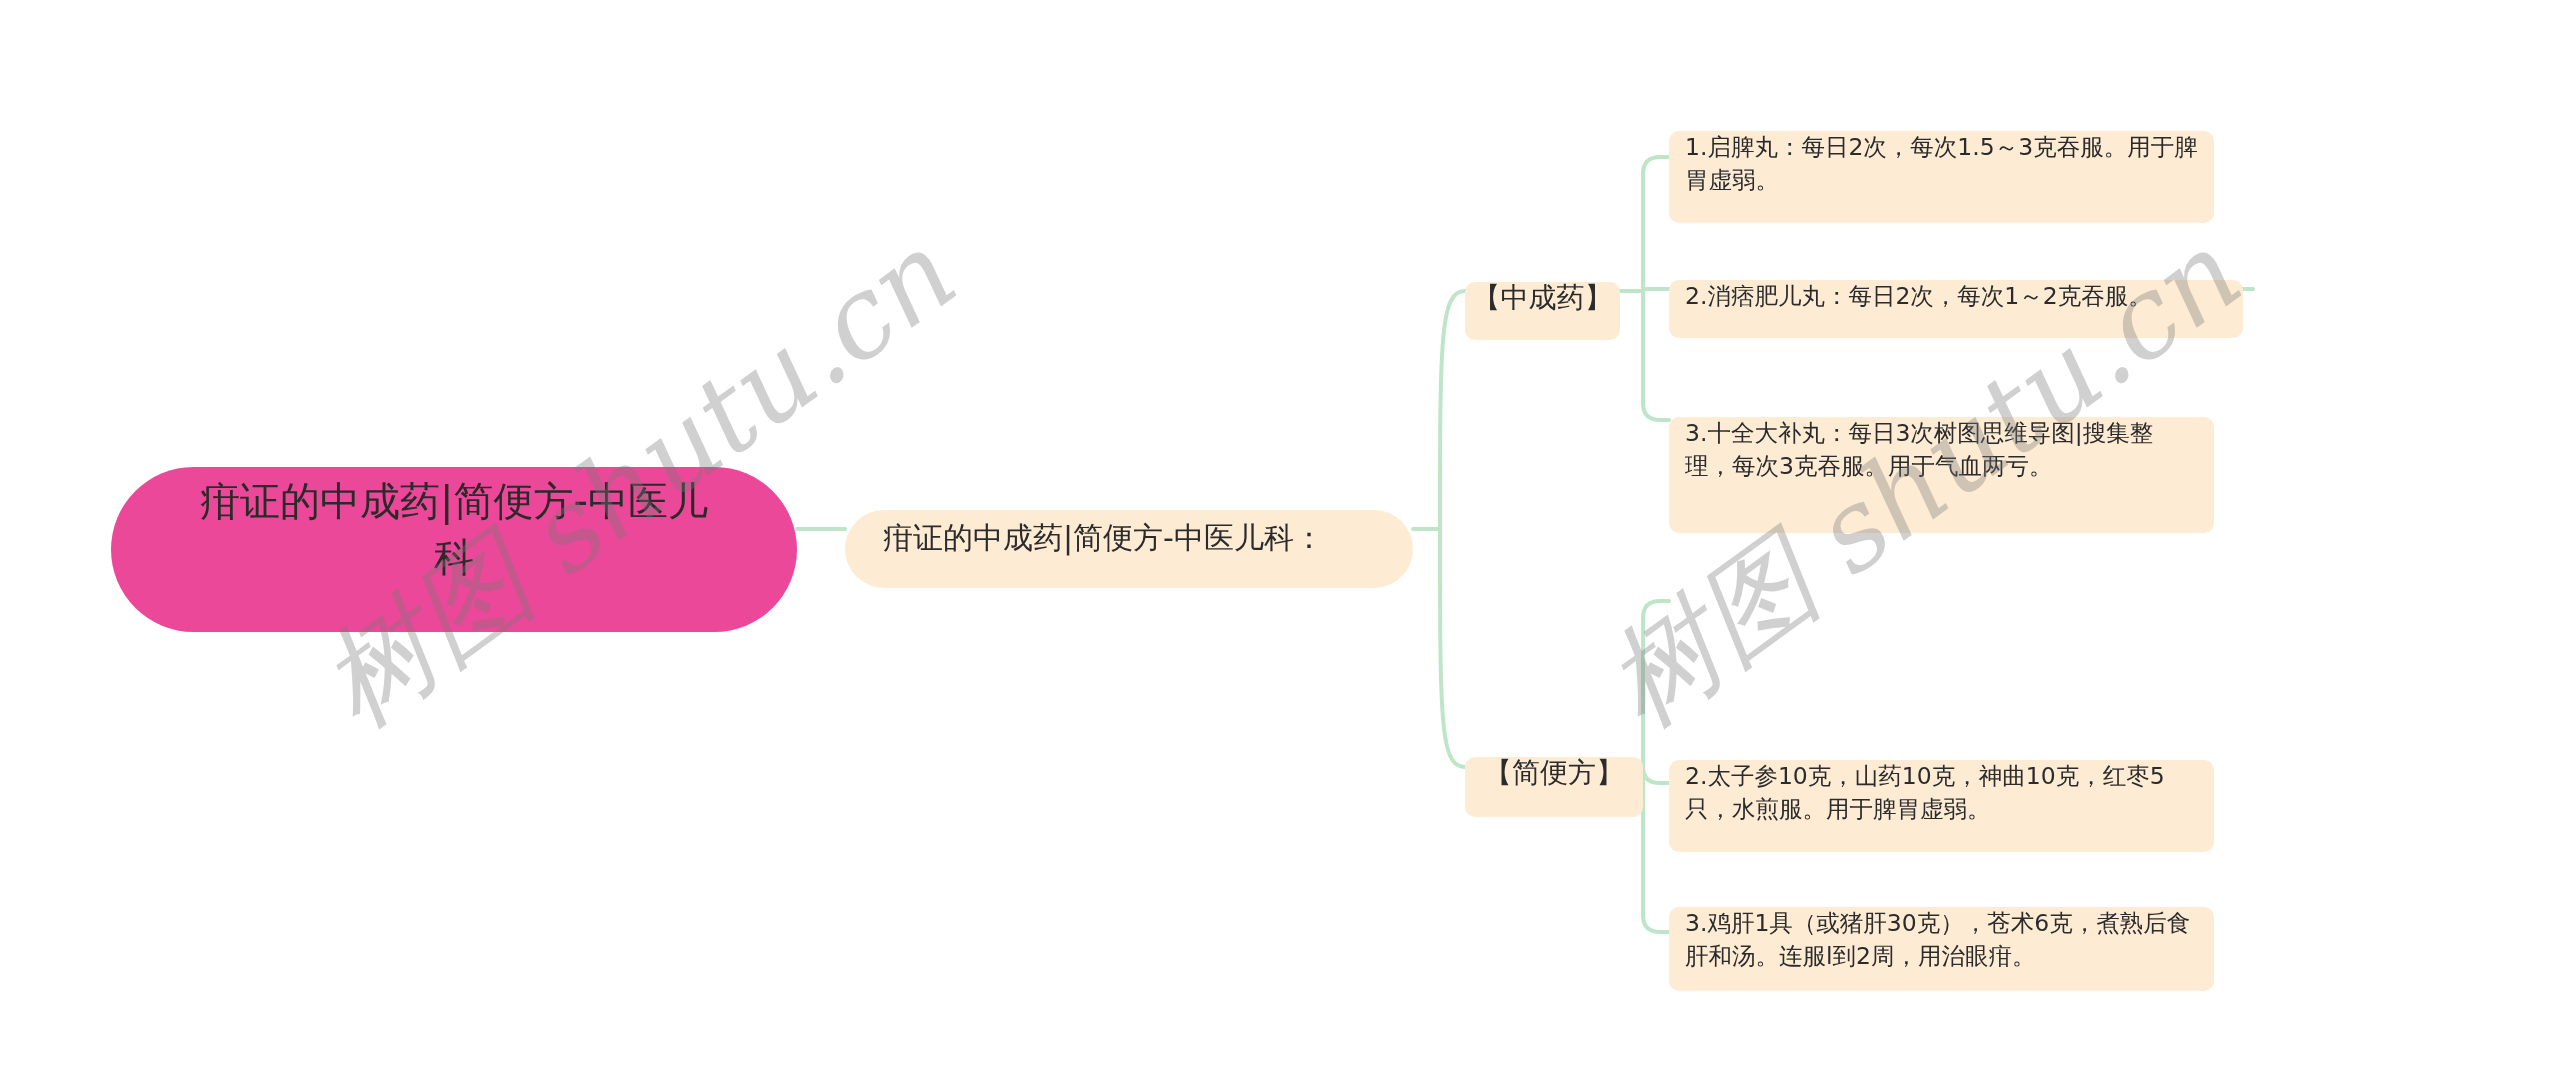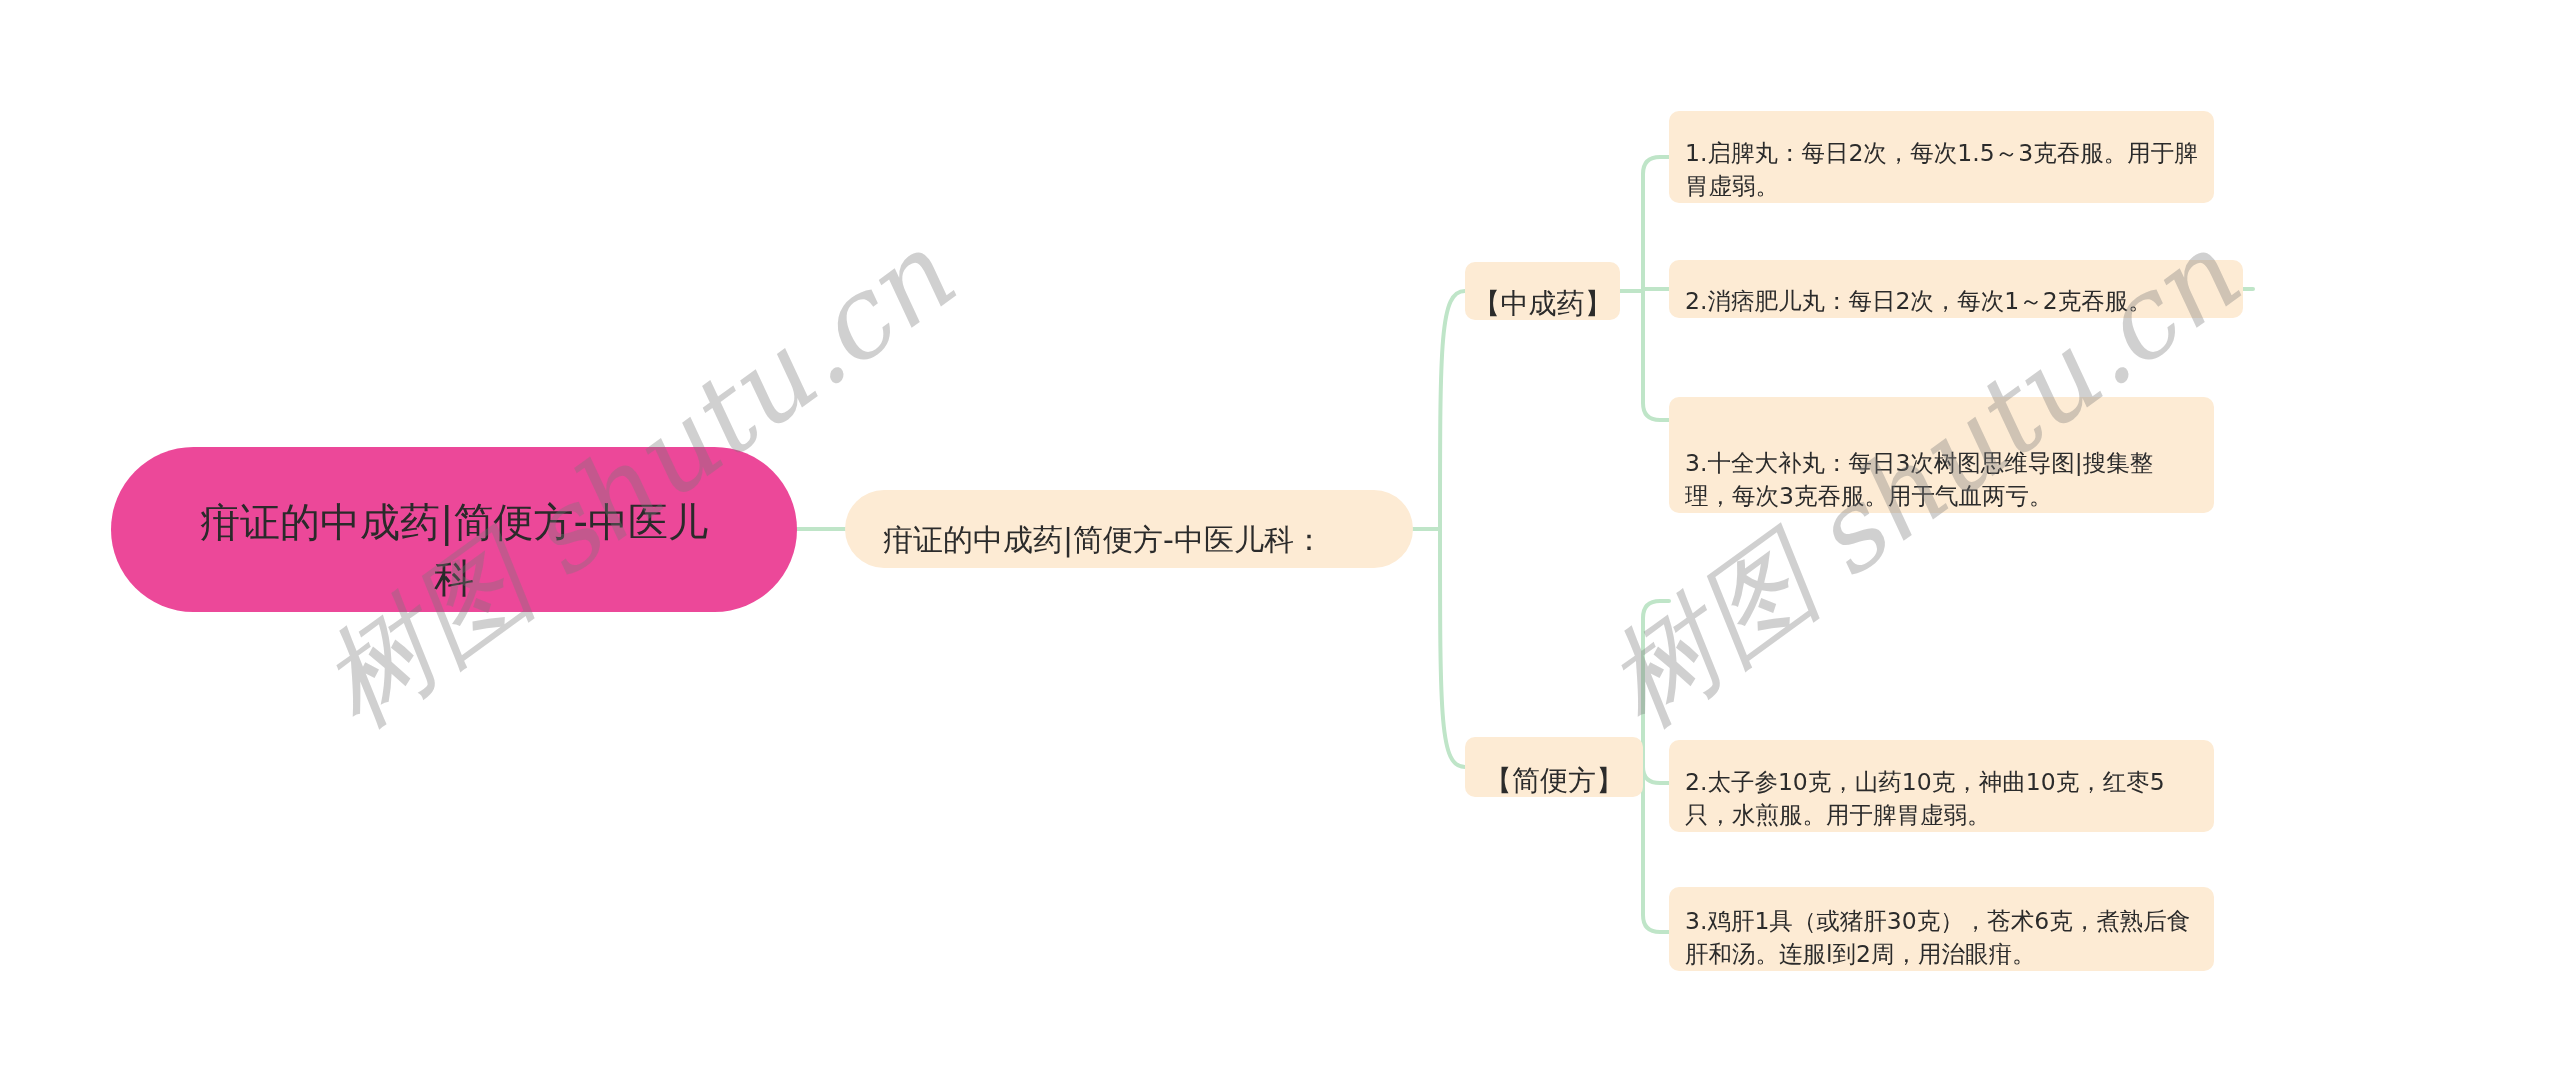--- a/index.html
+++ b/index.html
@@ -6,23 +6,24 @@
   body {
     width:2560px; height:1089px; position:relative; overflow:hidden;
     background:#ffffff;
     font-family:"DejaVu Sans","Liberation Sans",sans-serif;
     color:#2b2b2b;
   }
   #canvas { position:absolute; left:0; top:0; width:2560px; height:1089px; }
   svg.links { position:absolute; left:0; top:0; width:2560px; height:1089px; }
   .node {
     position:absolute; box-sizing:border-box;
-    display:flex; align-items:flex-end;
+    display:flex; align-items:flex-start;
     background:#fdebd4;
     border-radius:14px;
+    margin-top:20px;
   }
   .node .txt { display:block; }
   .root {
     background:#ec4899; border-radius:83px;
     justify-content:center; text-align:center;
     font-size:40px; line-height:56px; color:#2a2a2a;
     padding:6px 70px;
   }
   .mid {
     border-radius:40px; font-size:30px; line-height:40px;

